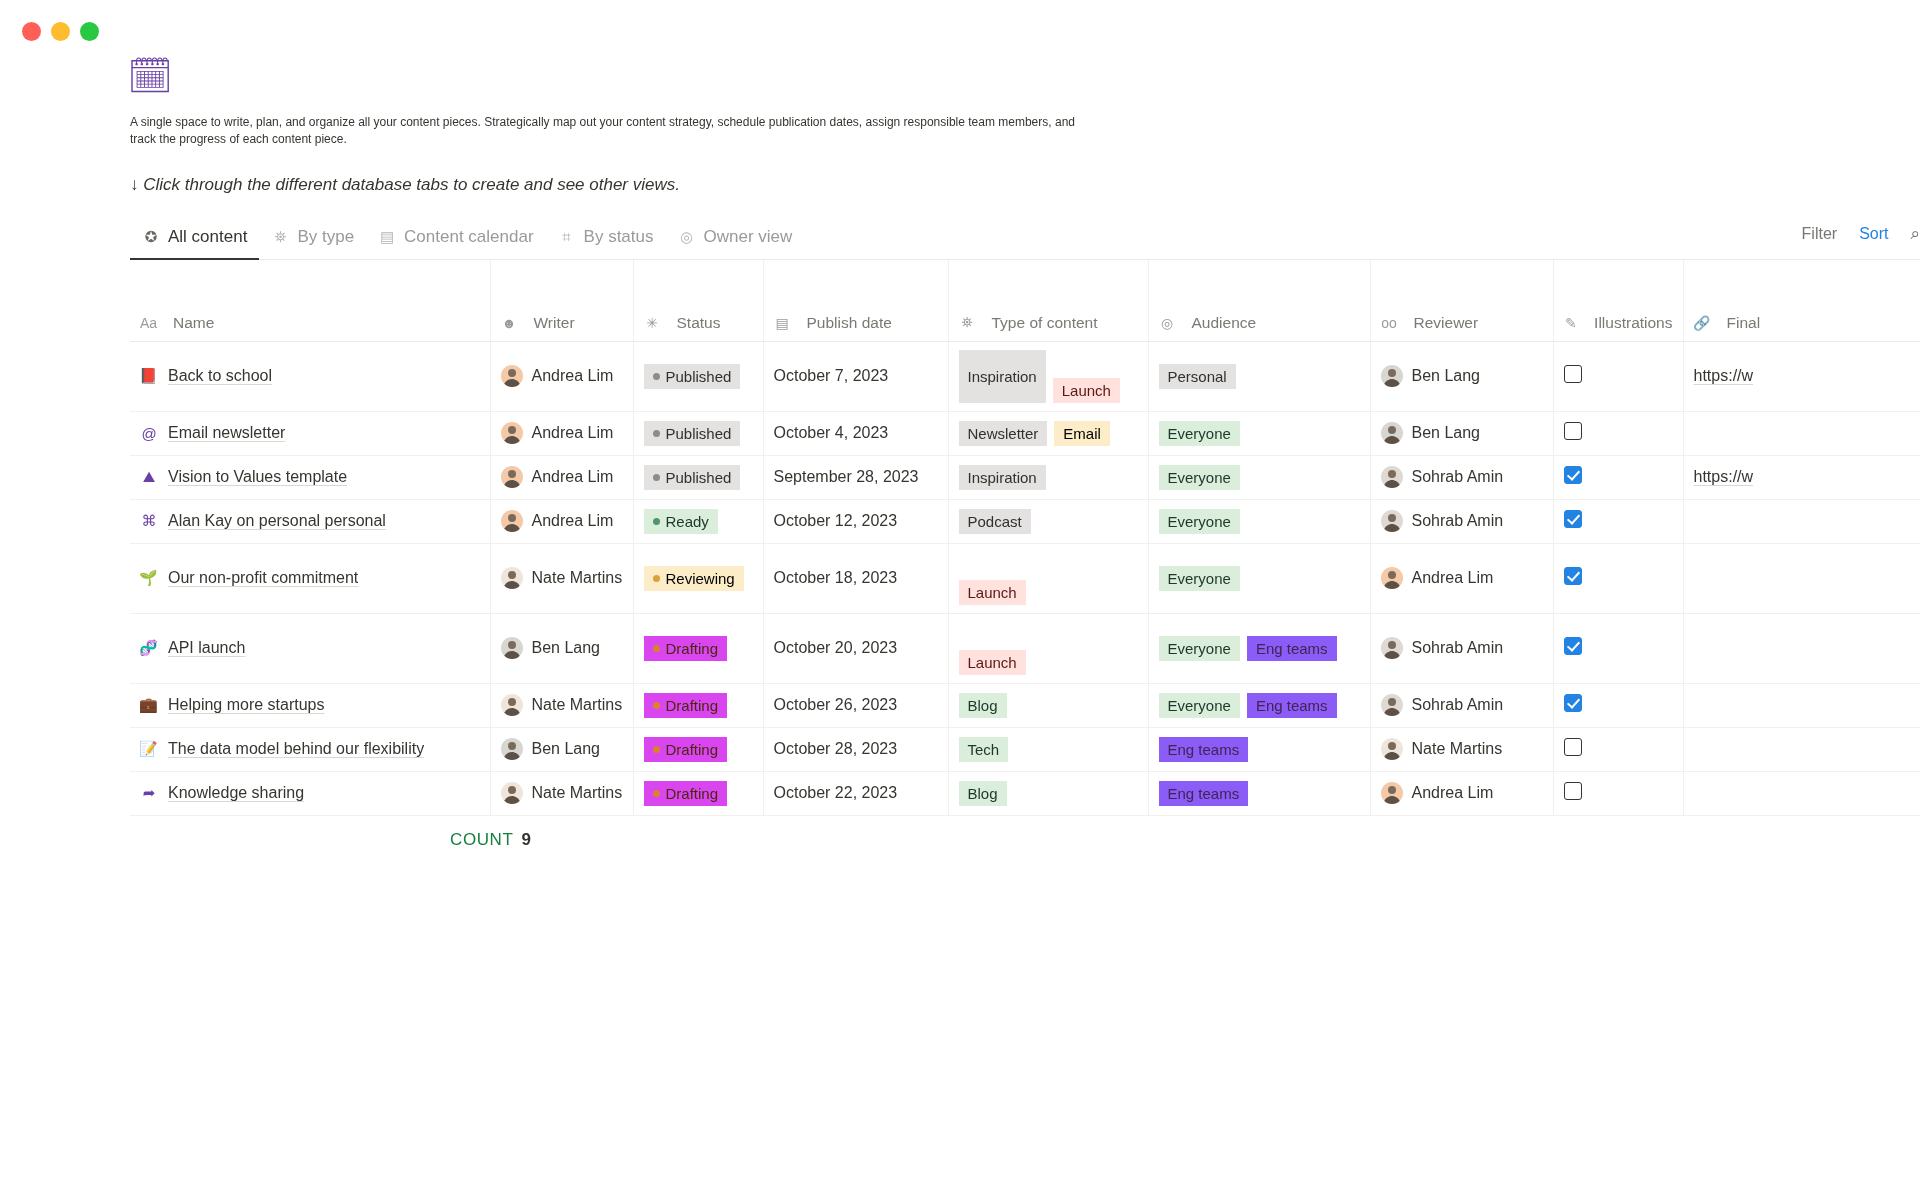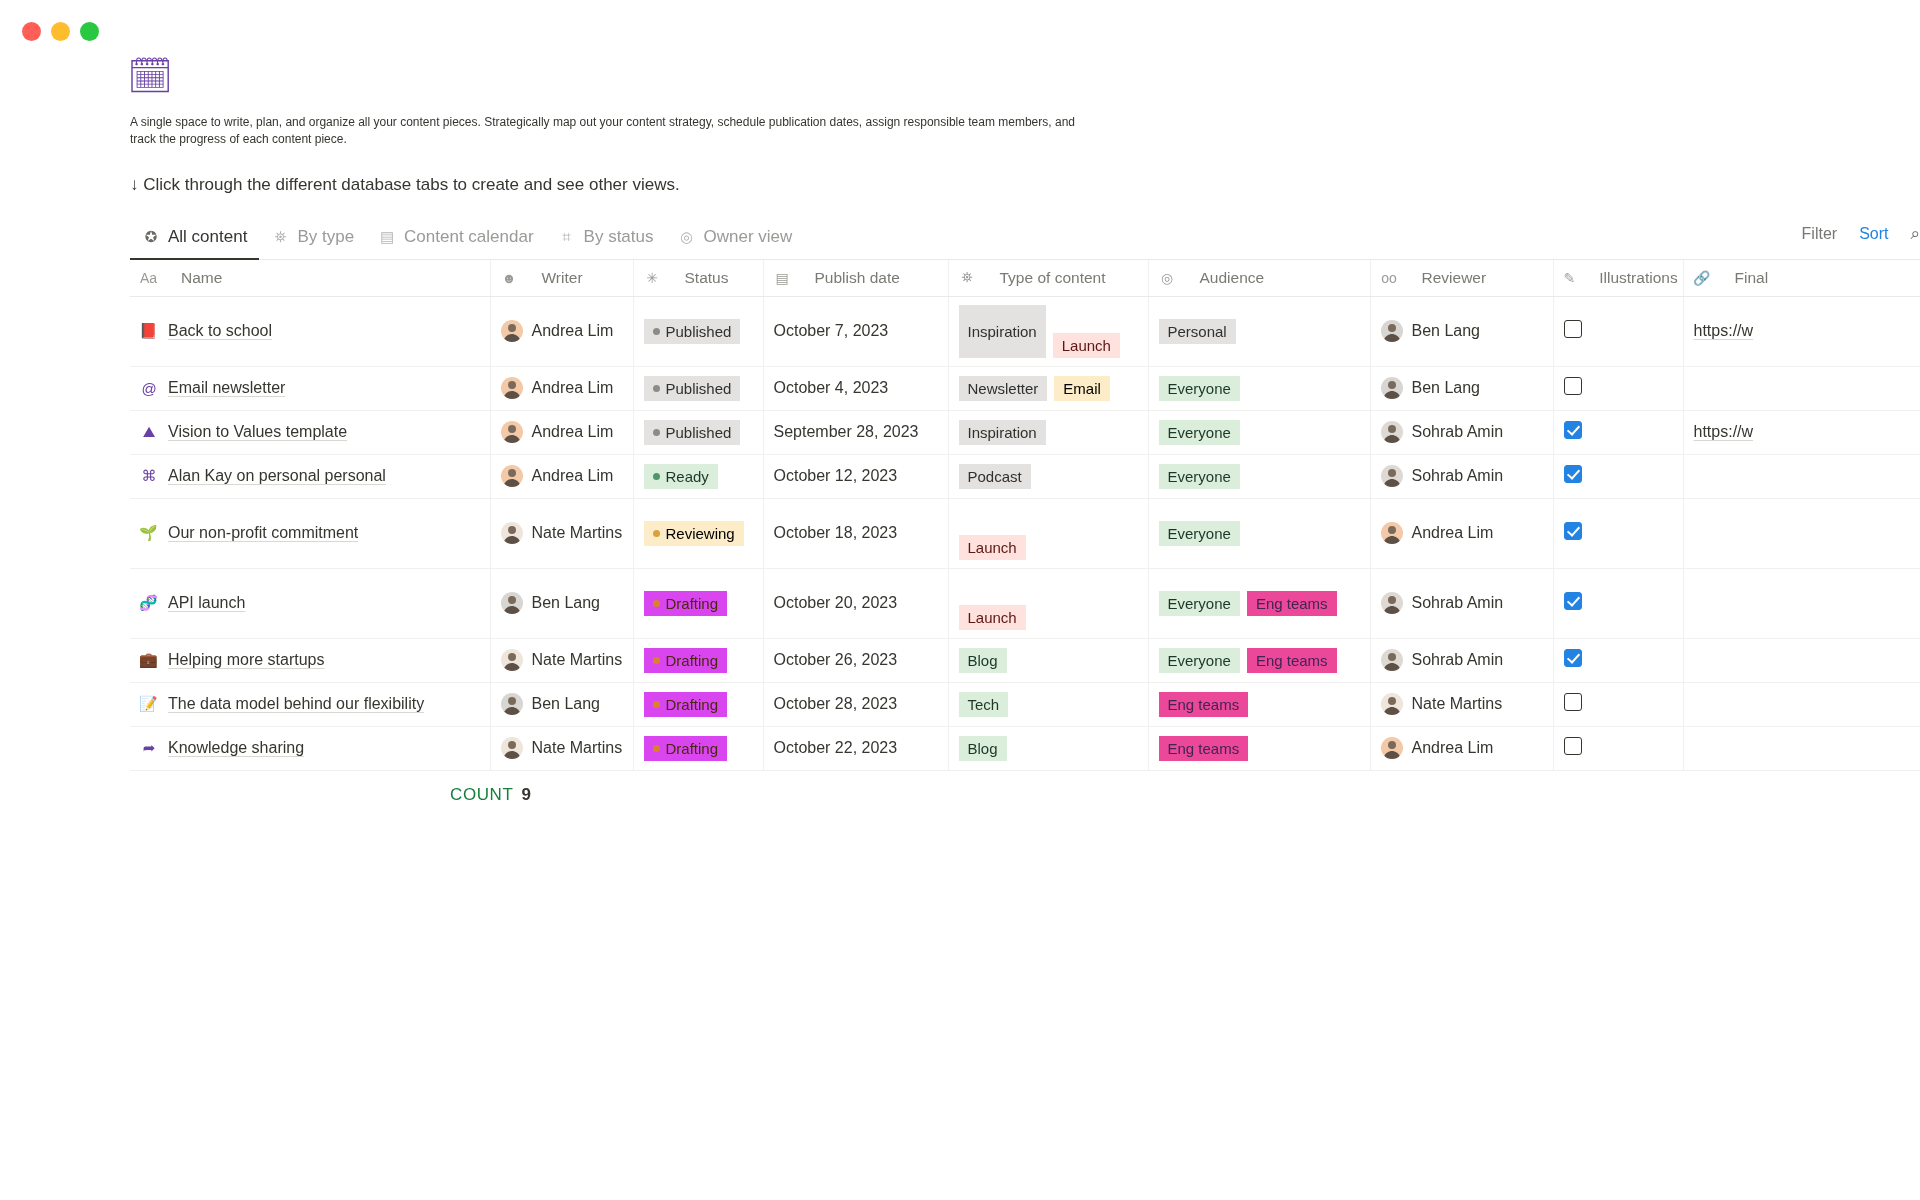--- a/index.html
+++ b/index.html
@@ -53,20 +53,21 @@
     font-size: 12px;
     color: #37352f;
     line-height: 1.45;
     max-width: 960px;
     margin-bottom: 26px;
   }
   .page-hint {
     font-size: 17px;
     color: #37352f;
     margin-bottom: 24px;
+    font-style: italic;
   }
 
   
   .tabs-bar {
     display: flex;
     align-items: center;
     justify-content: space-between;
     width: 1790px;
     border-bottom: 1px solid #e9e9e7;
     padding-right: 0;
@@ -128,21 +129,21 @@
     text-align: left;
     font-weight: normal;
     font-size: 15.5px;
     color: #7a7973;
     padding: 9px 10px;
     border-bottom: 1px solid #e9e9e7;
     border-right: 1px solid #f0f0ef;
     white-space: nowrap;
     vertical-align: middle;
   }
-  th .th-inner { display: flex; align-items: center; gap: 24px; }
+  th .th-inner { display: flex; align-items: center; gap: 16px; margin-top: 45px; }
   th .col-ico { font-size: 14px; color: #9b9a97; width: 17px; display:inline-flex; justify-content:center; }
   td {
     font-size: 16px;
     color: #37352f;
     padding: 8px 10px;
     border-bottom: 1px solid #f0f0ef;
     border-right: 1px solid #f0f0ef;
     vertical-align: middle;
     height: 44px;
   }
@@ -188,21 +189,21 @@
     font-size: 15px;
     line-height: 19px;
     white-space: nowrap;
   }
   .pill .bullet { width: 7px; height: 7px; border-radius: 50%; display:inline-block; }
   .pill-gray   { background: #e3e2e0; color: #32302c; }
   .pill-green  { background: #dbeddb; color: #1c3829; }
   .pill-yellow { background: #fdecc8; color: #000000; }
   .pill-orange { background: #d946ef; color: #49290e; }
   .pill-pink   { background: #ffe2dd; color: #5d1715; margin-top: 28px; }
-  .pill-purple { background: #ec4899; color: #412454; }
+  .pill-purple { background: #8b5cf6; color: #412454; }
 
   .tagset { display: flex; gap: 7px; flex-wrap: nowrap; }
 
   .checkbox {
     width: 18px; height: 18px;
     border: 1.8px solid #37352f;
     border-radius: 3px;
     display: inline-block;
     background: #fff;
   }

